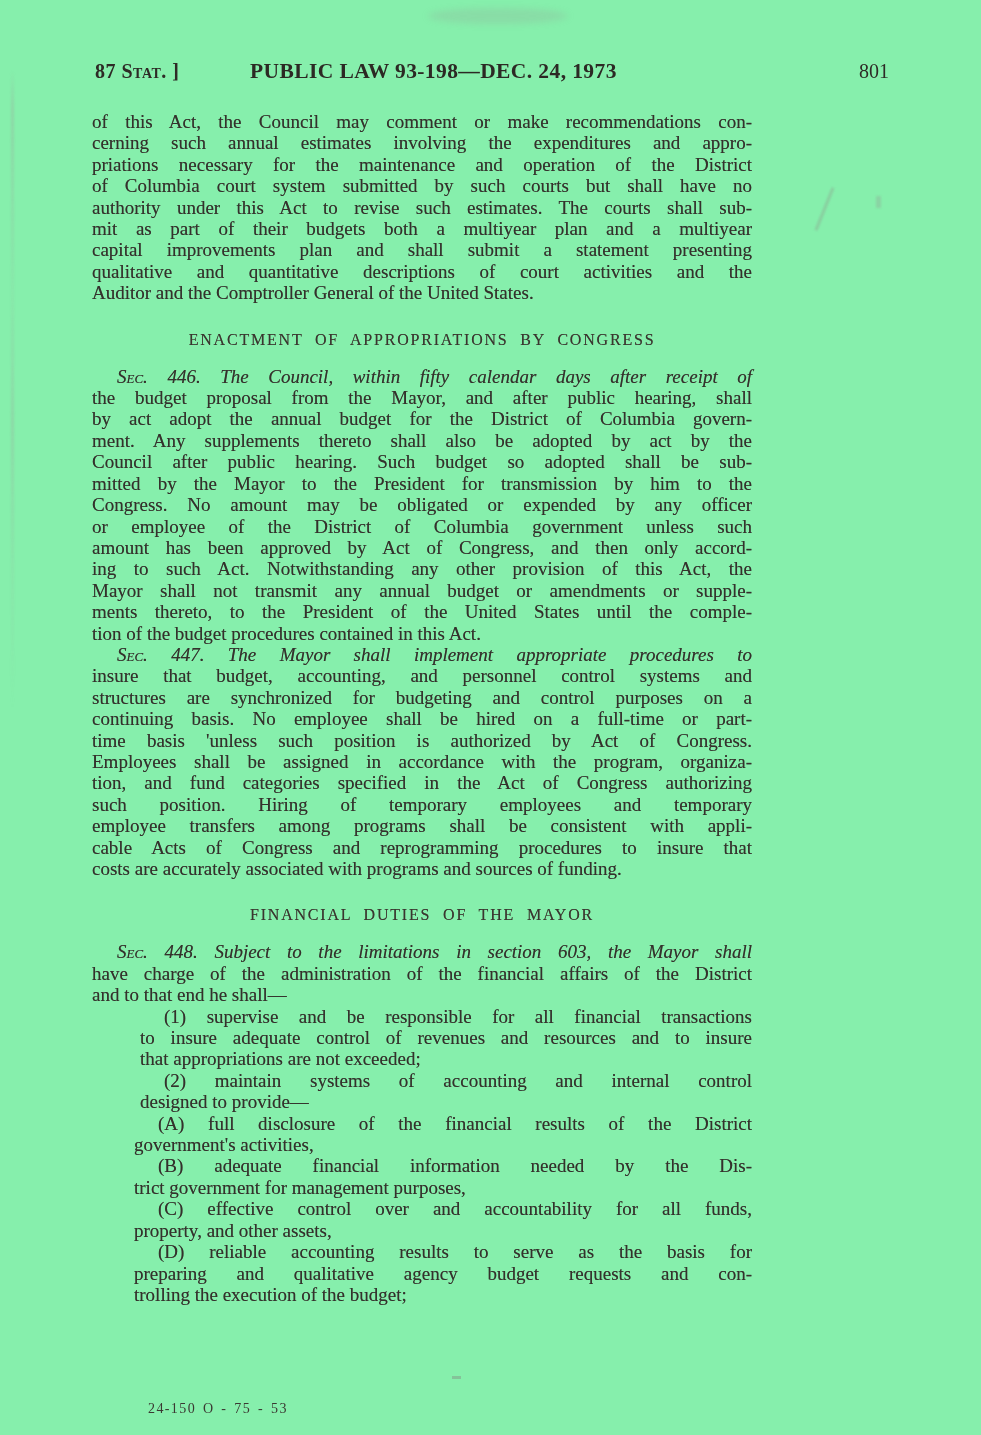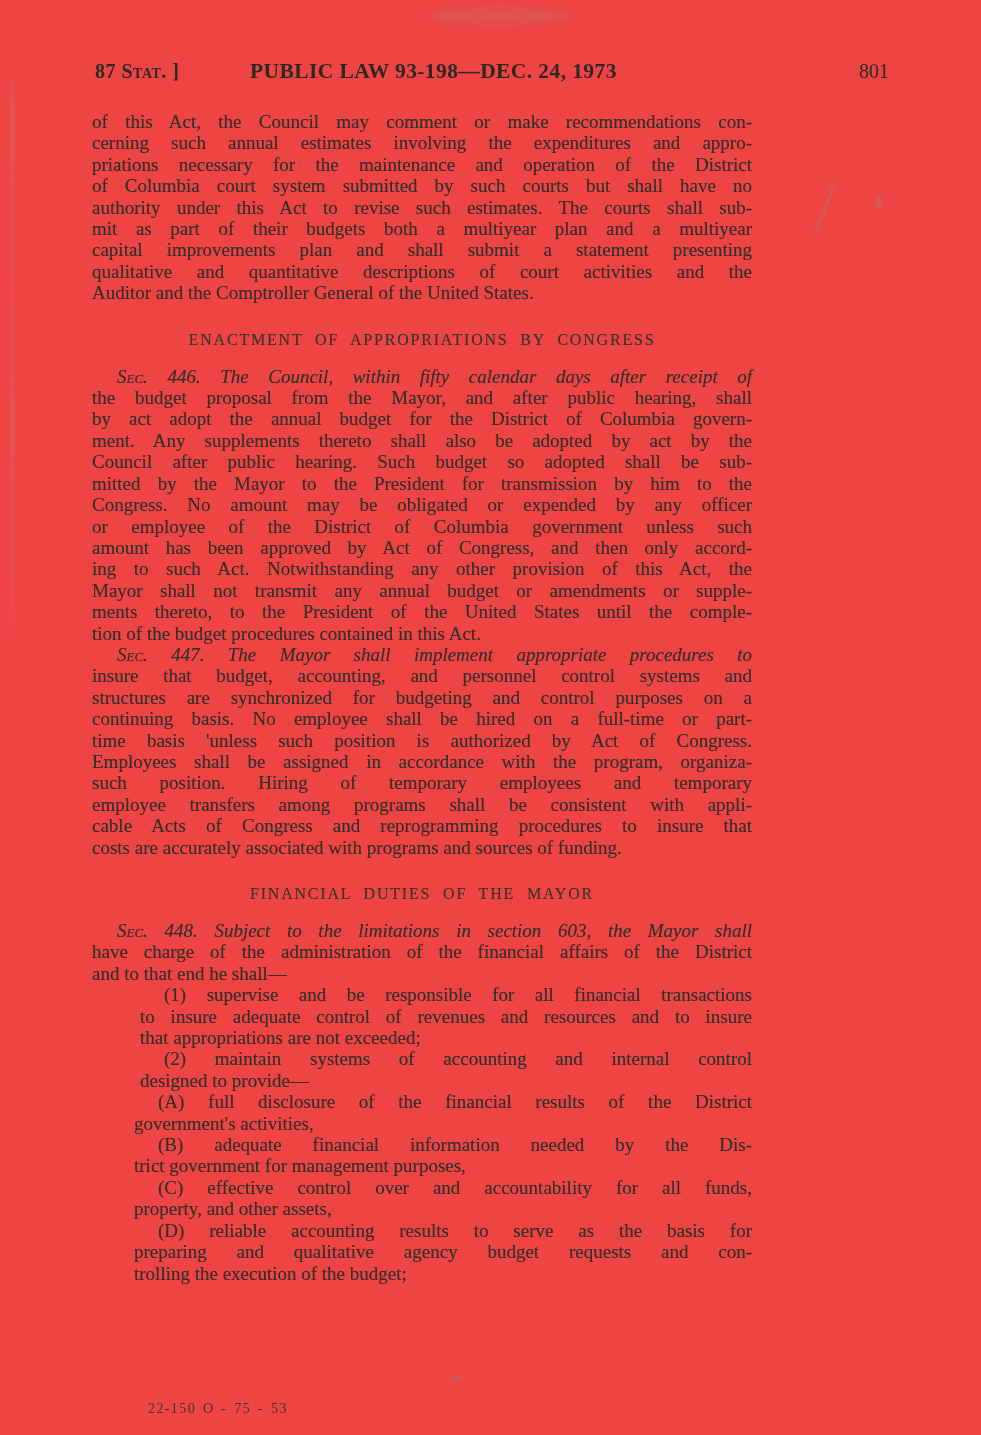--- a/index.html
+++ b/index.html
@@ -4,21 +4,21 @@
 <style>
   html, body { margin: 0; padding: 0; }
   body {
     width: 981px; height: 1435px;
     background: #f4f4f2;
     font-family: "Liberation Serif", "DejaVu Serif", serif;
   }
   .page {
     position: relative;
     width: 981px; height: 1435px;
-    background: #ef4444;
+    background: #86efac;
     color: #34312c;
     overflow: hidden;
   }
 
   
   .hdr { position: absolute; left: 95px; top: 60px; width: 794px; height: 26px; }
   .stat {
     position: absolute; left: 0; top: 0;
     font-size: 20px; font-weight: bold; font-variant: small-caps;
     letter-spacing: 0.5px; color: #2e2b26; white-space: nowrap;
@@ -142,20 +142,21 @@
     </div>
 
     <div class="para">
       <div class="line first"><span class="sc">Sec. 447.</span> <span>The Mayor shall implement appropriate procedures to</span></div>
       <div>
           <div class="line">insure that budget, accounting, and personnel control systems and</div>
           <div class="line">structures are synchronized for budgeting and control purposes on a</div>
           <div class="line">continuing basis. No employee shall be hired on a full-time or part-</div>
           <div class="line">time basis 'unless such position is authorized by Act of Congress.</div>
           <div class="line">Employees shall be assigned in accordance with the program, organiza-</div>
+          <div class="line">tion, and fund categories specified in the Act of Congress authorizing</div>
           <div class="line">such position. Hiring of temporary employees and temporary</div>
           <div class="line">employee transfers among programs shall be consistent with appli-</div>
           <div class="line">cable Acts of Congress and reprogramming procedures to insure that</div>
           <div class="line last">costs are accurately associated with programs and sources of funding.</div>
         </div>
     </div>
 
     <h2 class="heading">FINANCIAL DUTIES OF THE MAYOR</h2>
     <div class="para">
       <div class="line first"><span class="sc">Sec. 448.</span> <span>Subject to the limitations in section 603, the Mayor shall</span></div>
@@ -189,16 +190,16 @@
             <div class="line">(D) reliable accounting results to serve as the basis for</div>
             <div class="line">preparing and qualitative agency budget requests and con-</div>
             <div class="line last">trolling the execution of the budget;</div>
           </div>
         </div>
     </div>
 
   </main>
 
   <footer class="footer">
-    <span>22-150 O - 75 - 53</span>
+    <span>24-150 O - 75 - 53</span>
   </footer>
 
 </div>
 
 </body></html>

